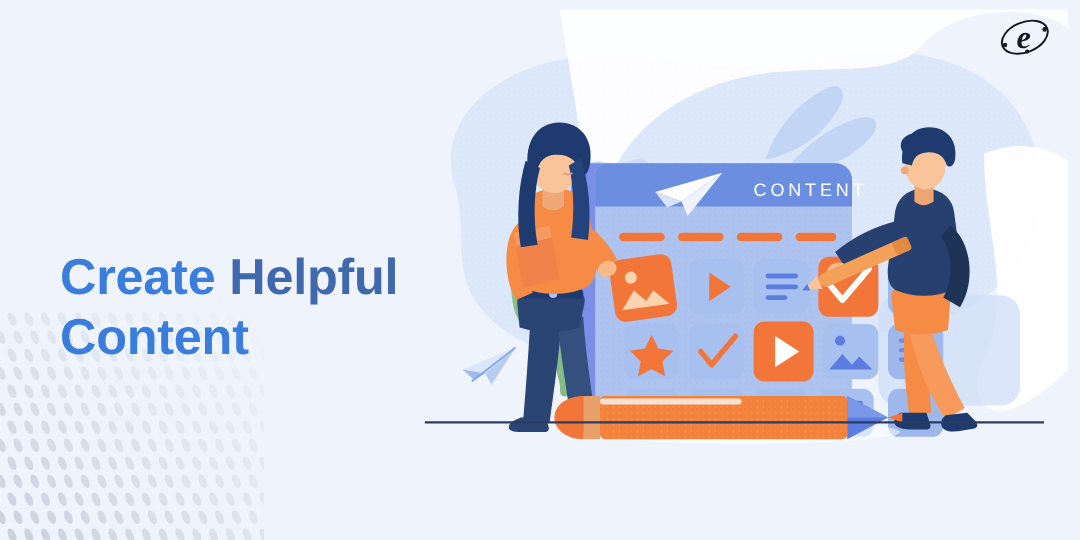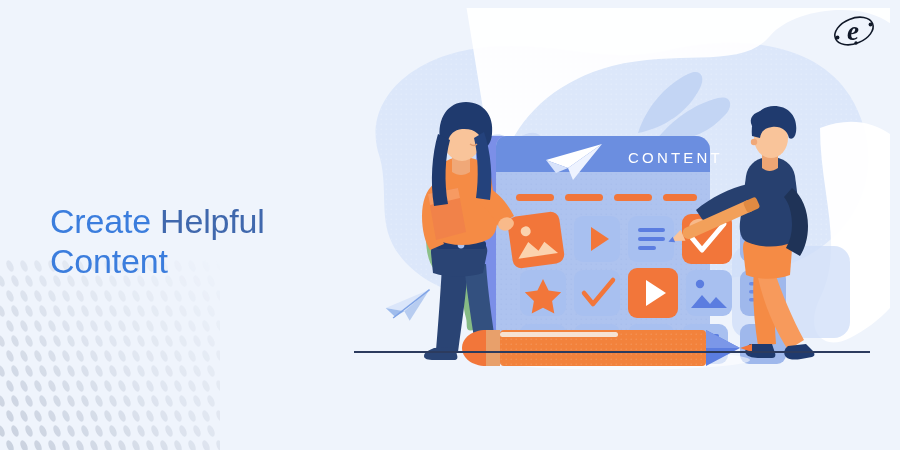--- a/index.html
+++ b/index.html
@@ -29,23 +29,23 @@
     height: 200px;
     pointer-events: none;
   }
 
   
   .headline {
     position: absolute;
     left: 50px;
     top: 178px;
     width: 300px;
-    font-size: 34px;
+    font-size: 42px;
     line-height: 1.18;
-    font-weight: normal;
+    font-weight: bold;
     letter-spacing: -0.2px;
     color: #3b7ddd;
   }
   .headline .l2 { display: block; }
 
   
   .logo {
     position: absolute;
     right: 22px;
     top: 10px;

